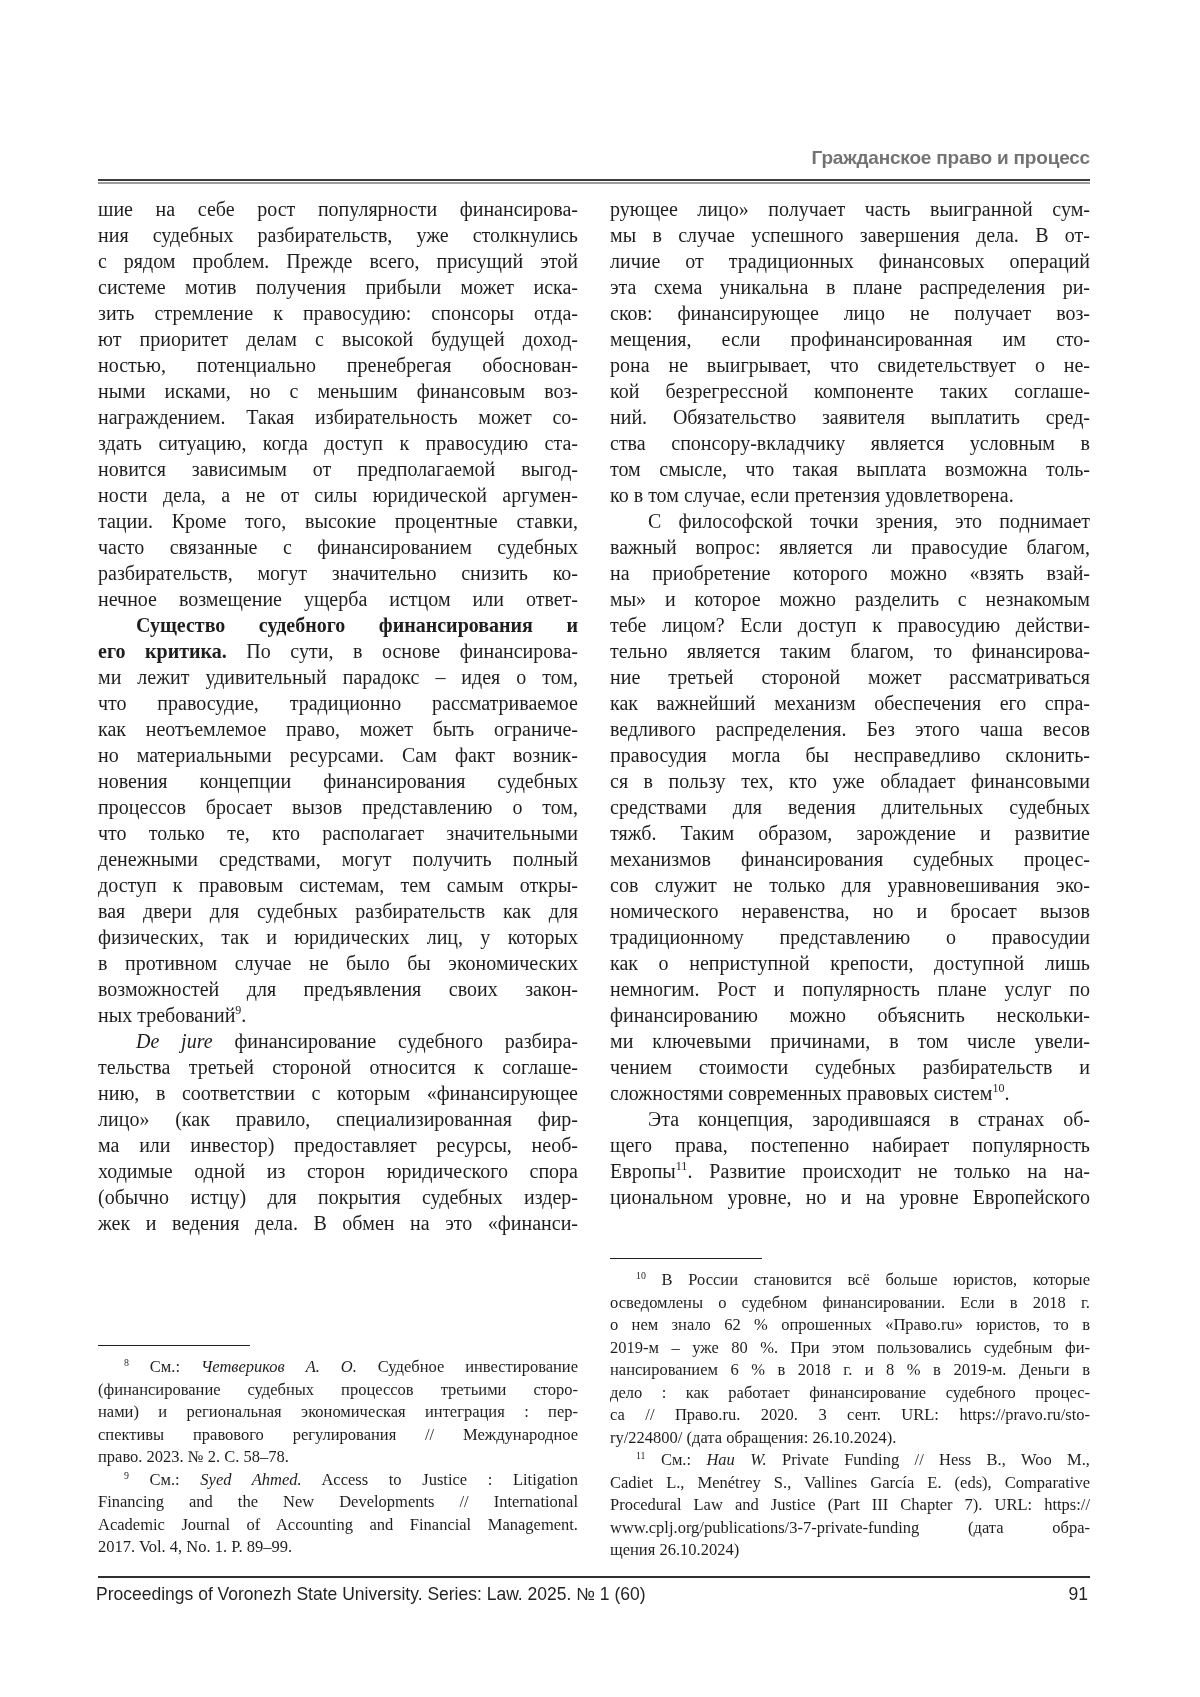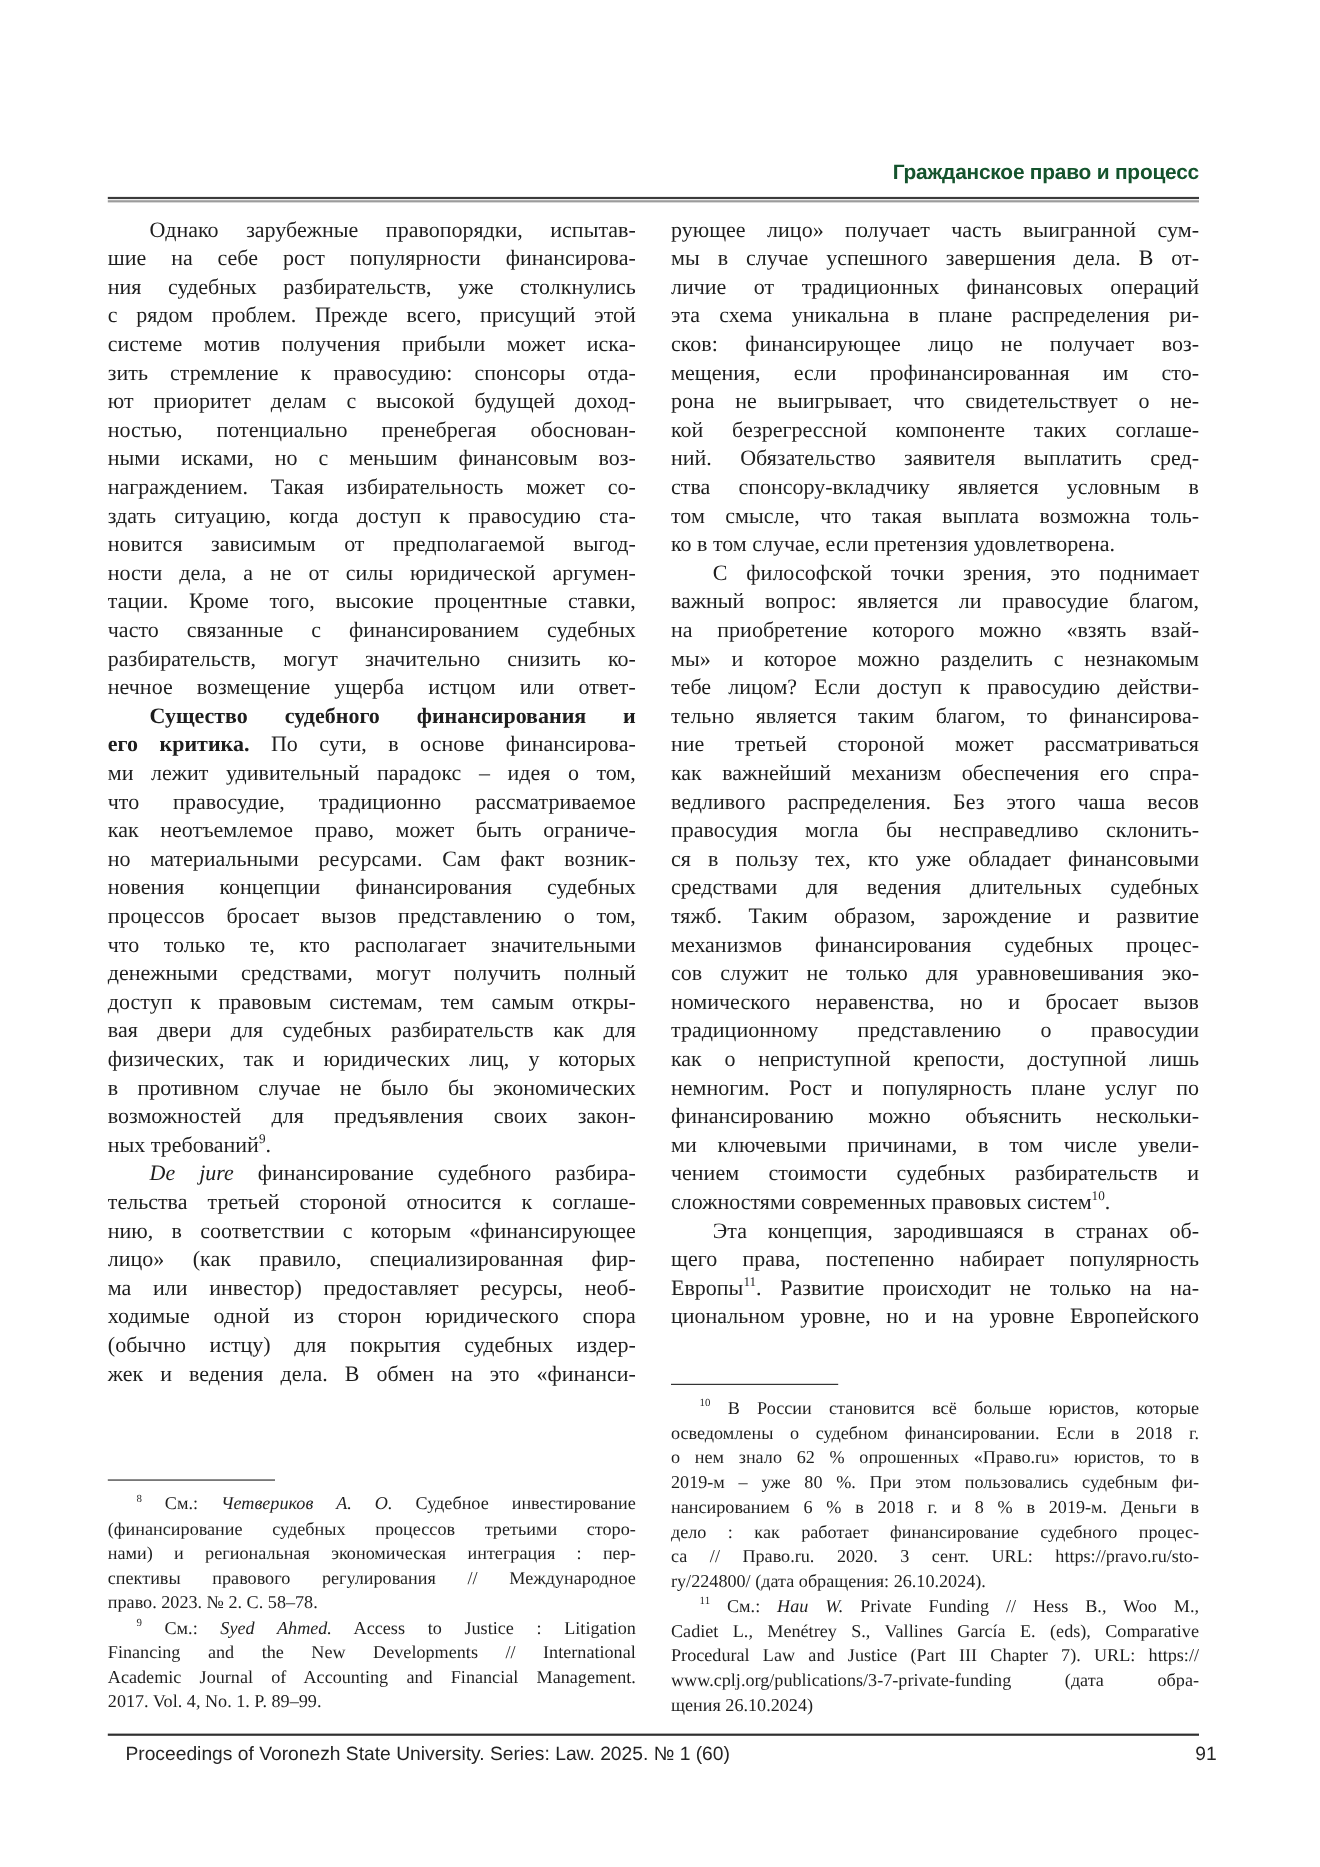--- a/index.html
+++ b/index.html
@@ -9,21 +9,21 @@
     background:#ffffff;
     margin:0 auto;
     font-family:"Liberation Serif","DejaVu Serif",serif;
     color:#1e1e1e;
     overflow:hidden;
   }
   .header-title{
     position:absolute;top:147px;left:98px;width:992px;
     text-align:right;
     font-family:"Liberation Sans","DejaVu Sans",sans-serif;
-    font-weight:700;font-size:19px;letter-spacing:-0.2px;color:#14532d;
+    font-weight:700;font-size:19px;letter-spacing:-0.2px;color:#737373;
   }
   .rule-double{
     position:absolute;top:179px;left:98px;width:992px;height:2px;
     background:#3b3b3b;
     box-shadow:0 3px 0 #9c9c9c;
   }
   .columns{
     position:absolute;top:196px;left:98px;width:992px;
     display:flex;gap:32px;align-items:flex-start;
   }
@@ -42,39 +42,38 @@
   .fnblock.left{left:98px;top:1345px;}
   .fnblock.right{left:610px;top:1258px;}
   .fnrule{width:152px;height:1px;background:#1e1e1e;margin-bottom:10px;}
   .fnbody{font-size:16.5px;line-height:22.5px;}
   .fnbody .ln{height:22.5px;}
   .fnbody .ln.indent{text-indent:26px;}
   .footer-rule{
     position:absolute;top:1576px;left:98px;width:992px;height:1.5px;background:#2f2f2f;
   }
   .footer{
-    position:absolute;top:1584px;left:114px;width:992px;
+    position:absolute;top:1584px;left:96px;width:992px;
     display:flex;justify-content:space-between;align-items:baseline;
     font-family:"Liberation Sans","DejaVu Sans",sans-serif;
     font-size:17.5px;color:#242424;
   }
 </style>
 </head>
 <body>
 
 <div class="page">
 
   <div class="header-title">Гражданское право и процесс</div>
 
   <div class="rule-double"></div>
 
   <div class="columns">
     <div class="col">
         <div class="para">
-          <div class="ln indent">Однако зарубежные правопорядки, испытав-</div>
           <div class="ln">шие на себе рост популярности финансирова-</div>
           <div class="ln">ния судебных разбирательств, уже столкнулись</div>
           <div class="ln">с рядом проблем. Прежде всего, присущий этой</div>
           <div class="ln">системе мотив получения прибыли может иска-</div>
           <div class="ln">зить стремление к правосудию: спонсоры отда-</div>
           <div class="ln">ют приоритет делам с высокой будущей доход-</div>
           <div class="ln">ностью, потенциально пренебрегая обоснован-</div>
           <div class="ln">ными исками, но с меньшим финансовым воз-</div>
           <div class="ln">награждением. Такая избирательность может со-</div>
           <div class="ln">здать ситуацию, когда доступ к правосудию ста-</div>

